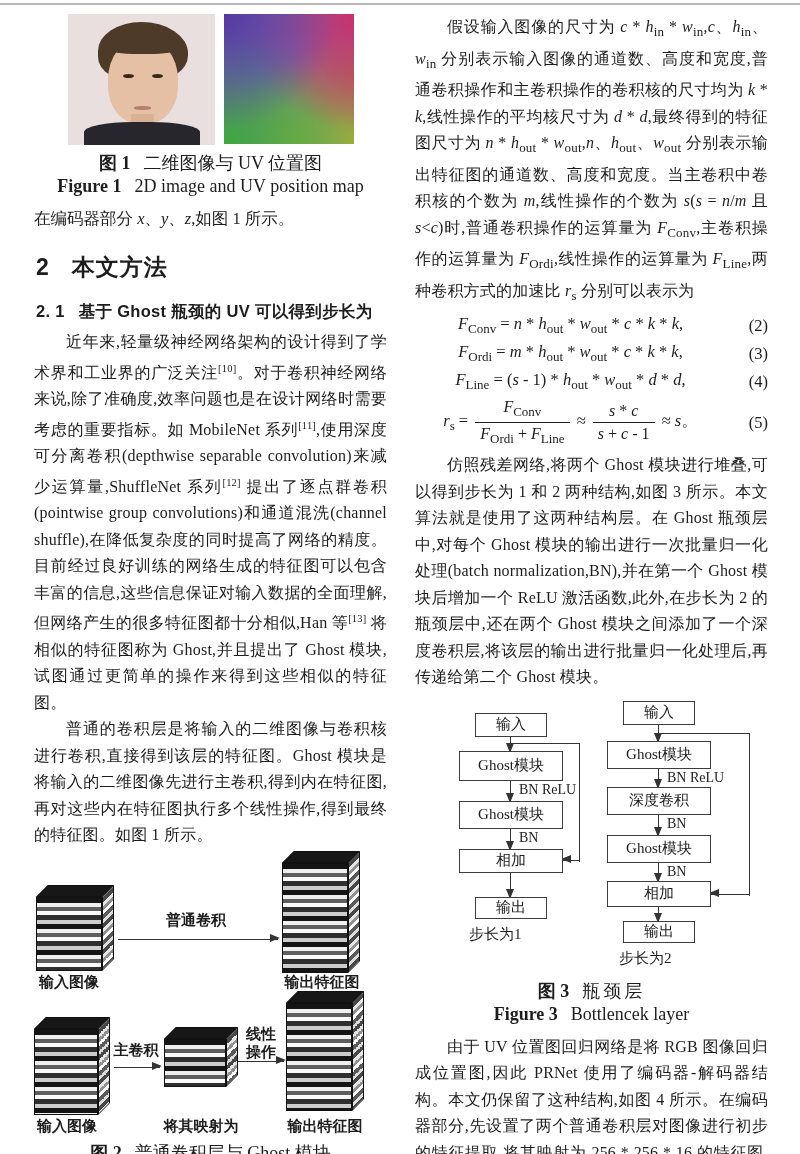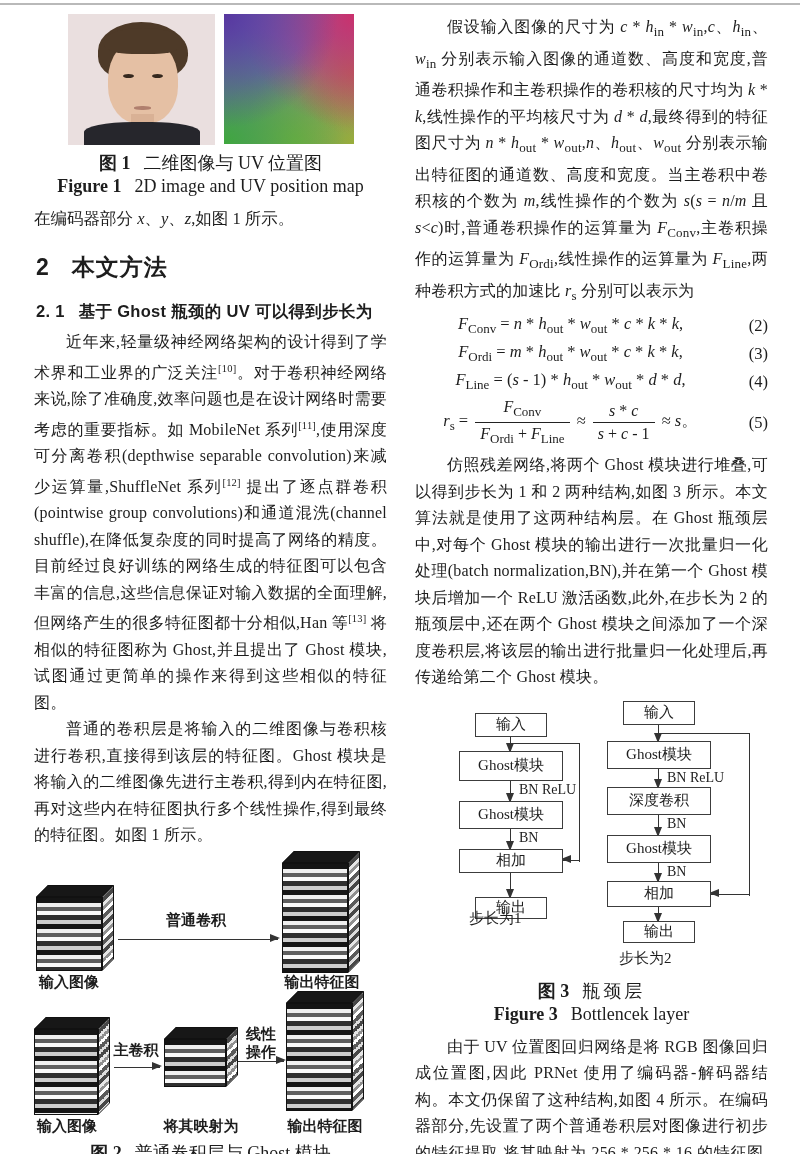--- a/index.html
+++ b/index.html
@@ -206,21 +206,21 @@
           <div class="skip-foot" style="left:124px;top:147px;width:16px"></div>
           <div class="fbox" style="left:20px;top:38px;width:104px;height:30px;line-height:27px">Ghost模块</div>
           <div class="v-arrow" style="left:71px;top:68px;height:20px"></div>
           <div class="elabel" style="left:80px;top:69px">BN ReLU</div>
           <div class="fbox" style="left:20px;top:88px;width:104px;height:28px;line-height:25px">Ghost模块</div>
           <div class="v-arrow" style="left:71px;top:116px;height:20px"></div>
           <div class="elabel" style="left:80px;top:117px">BN</div>
           <div class="fbox" style="left:20px;top:136px;width:104px;height:24px;line-height:21px">相加</div>
           <div class="v-arrow" style="left:71px;top:160px;height:24px"></div>
           <div class="fbox" style="left:36px;top:184px;width:72px;height:22px;line-height:19px">输出</div>
-          <div class="chart-foot" style="left:30px;top:196px">步长为1</div>
+          <div class="chart-foot" style="left:30px;top:212px">步长为1</div>
         </div>
 
         <div class="chart" style="left:174px;top:0;width:165px;height:272px">
           <div class="fbox" style="left:34px;top:0;width:72px;height:24px;line-height:21px">输入</div>
           <div class="v-arrow" style="left:69px;top:24px;height:16px"></div>
           <div class="skip" style="left:69px;top:32px;width:91px;height:162px"></div>
           <div class="skip-foot" style="left:122px;top:193px;width:38px"></div>
           <div class="fbox" style="left:18px;top:40px;width:104px;height:28px;line-height:25px">Ghost模块</div>
           <div class="v-arrow" style="left:69px;top:68px;height:18px"></div>
           <div class="elabel" style="left:78px;top:69px">BN ReLU</div>

